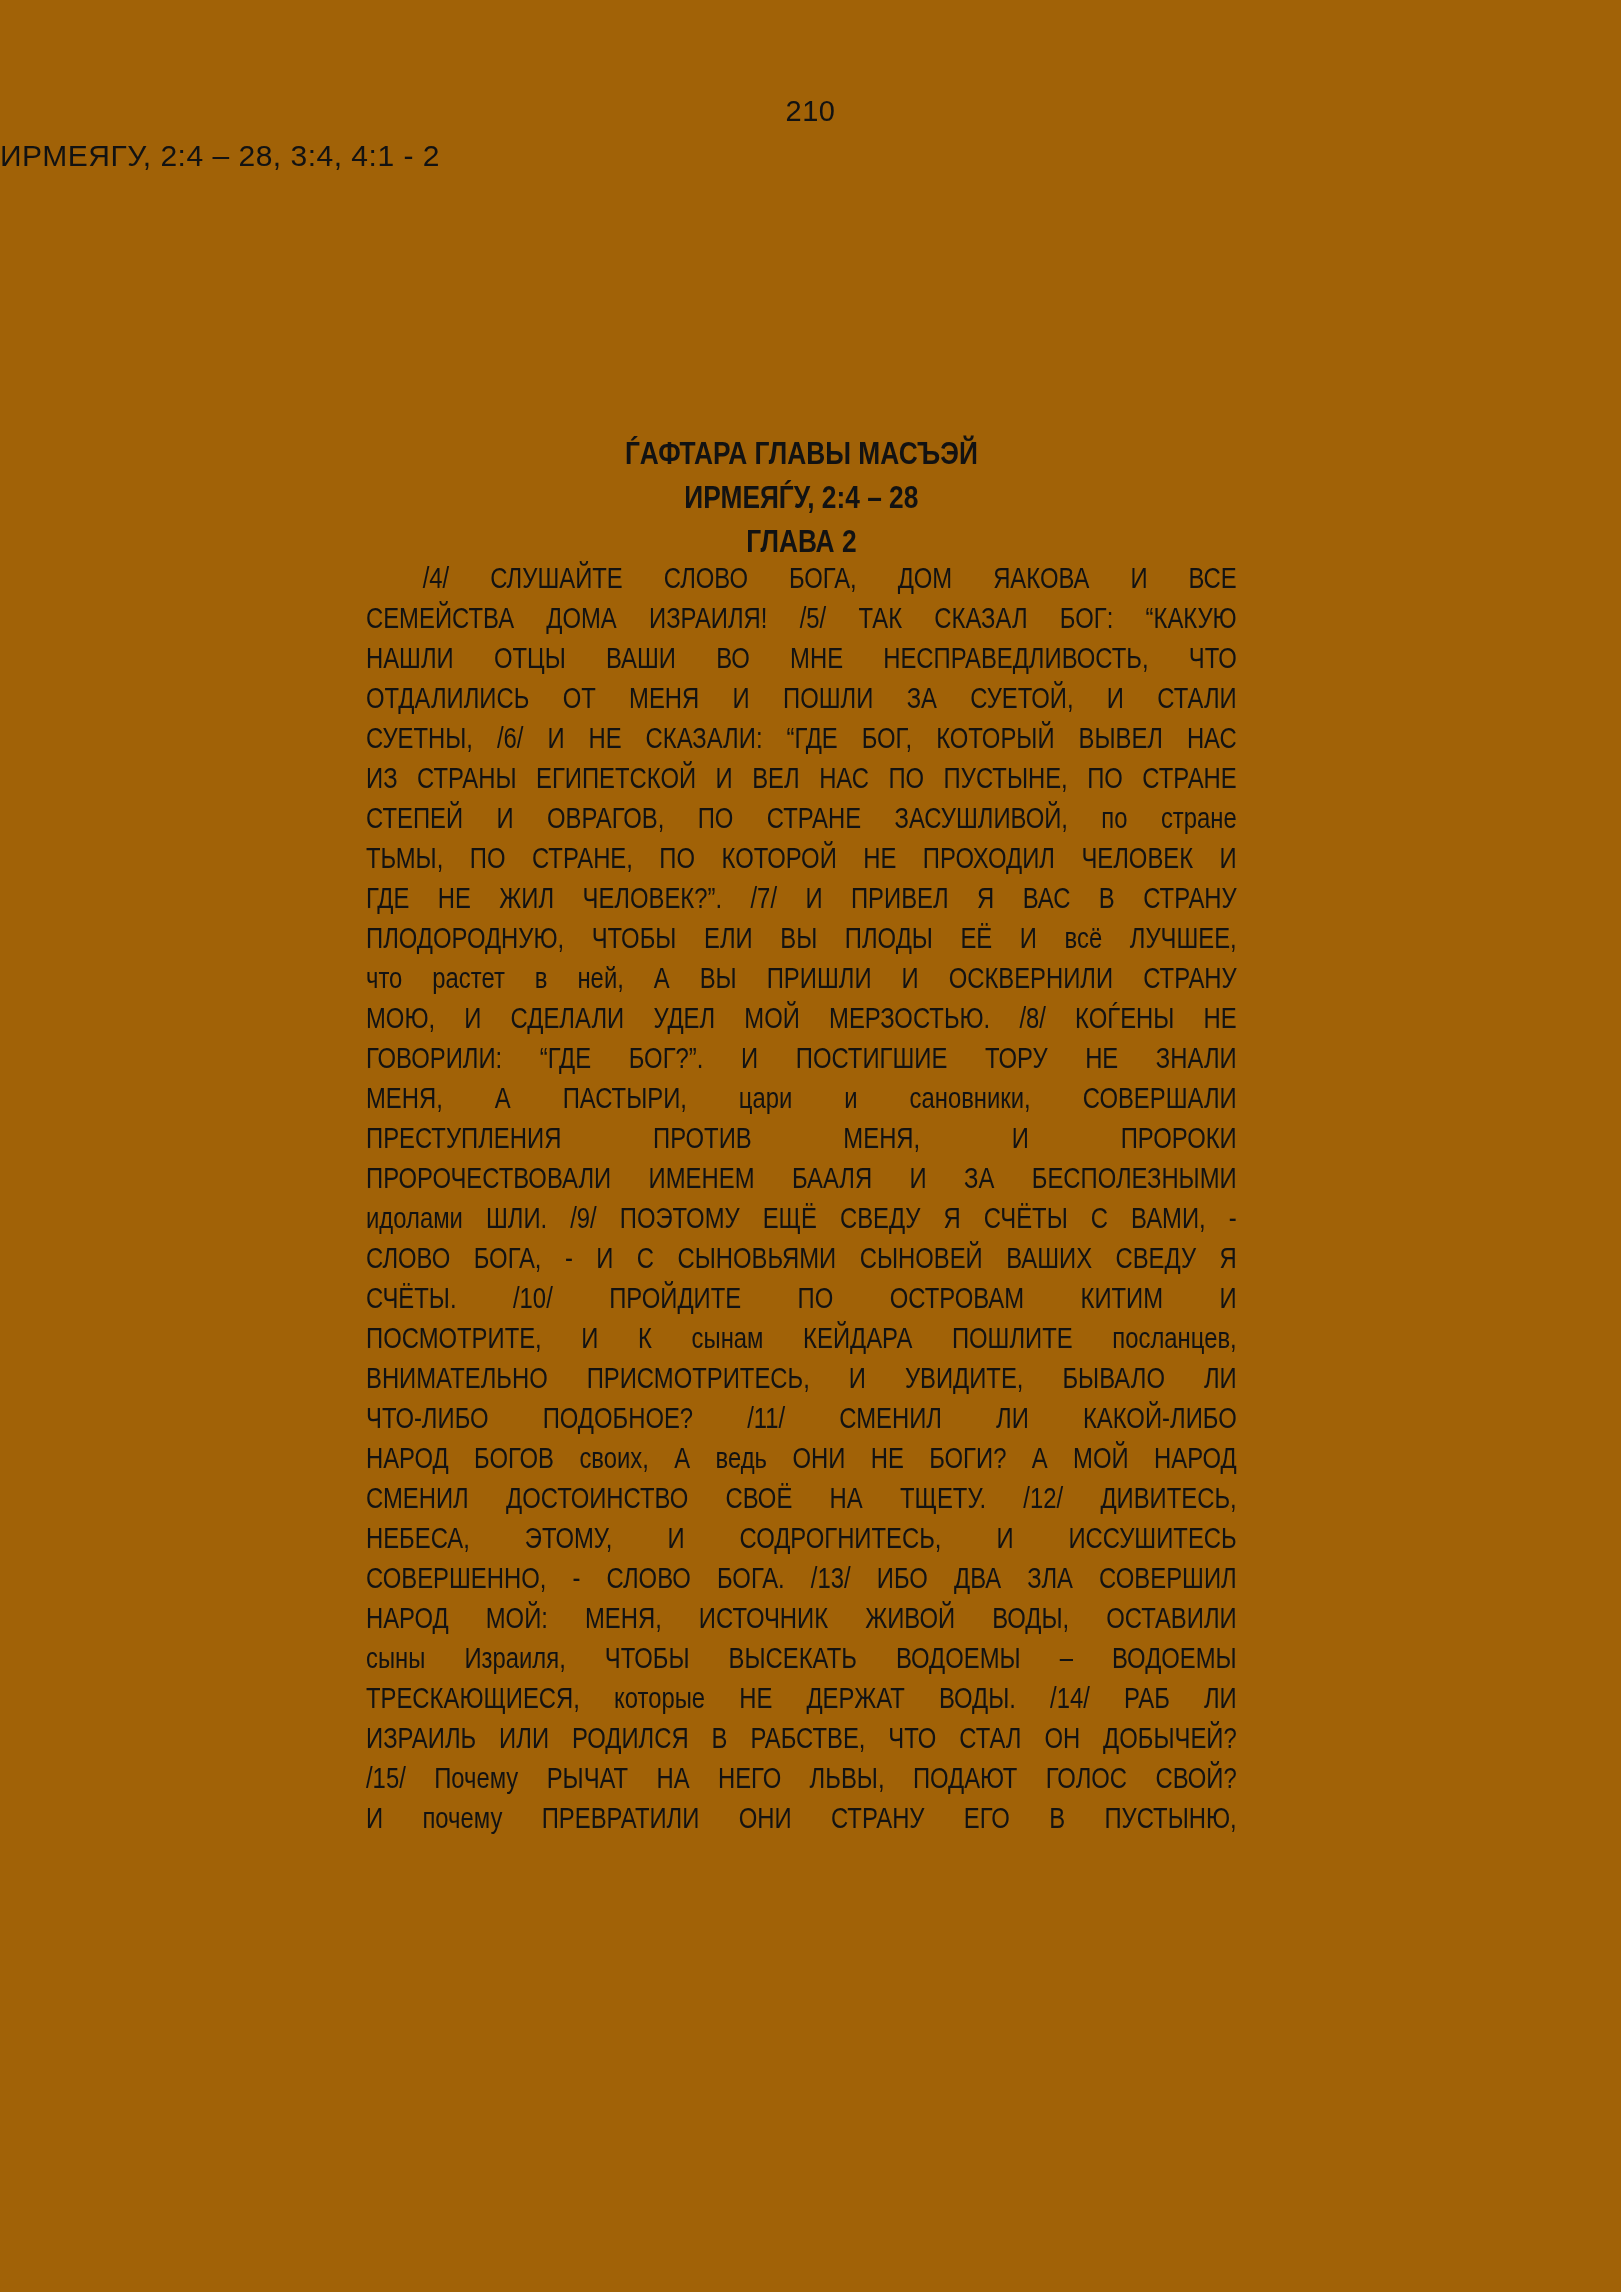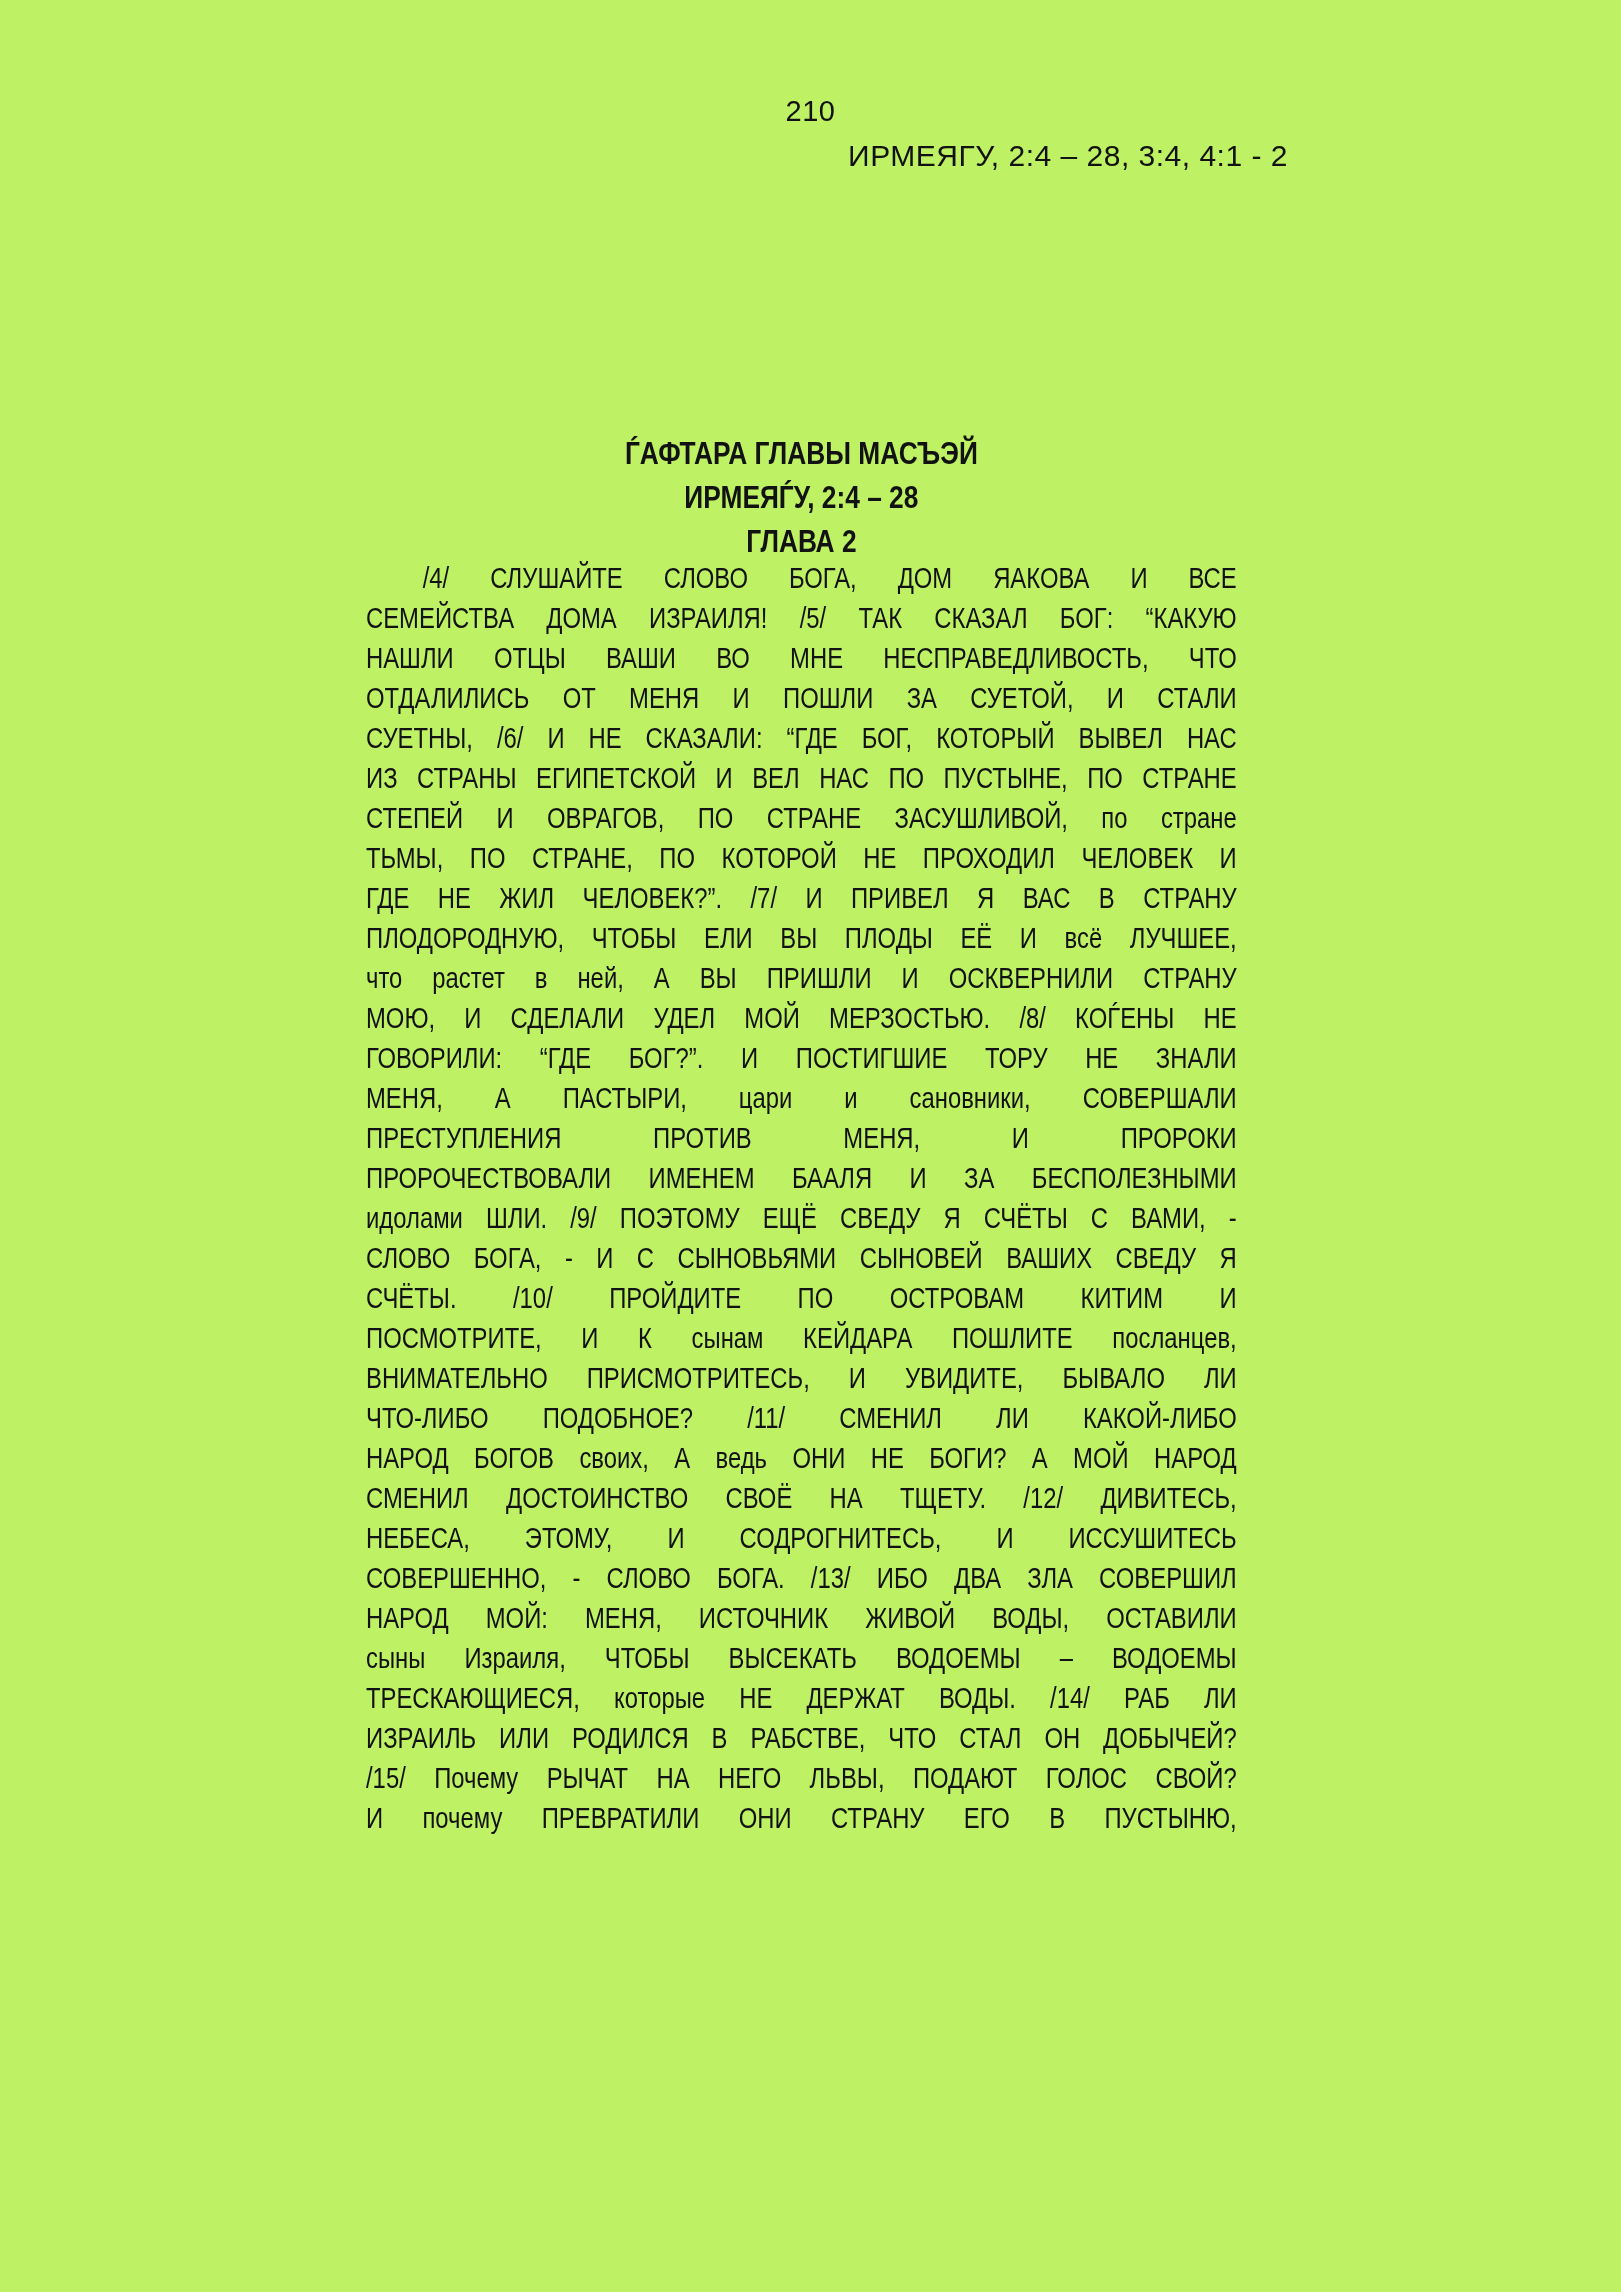--- a/index.html
+++ b/index.html
@@ -9,41 +9,41 @@
   body {
     width: 1621px;
     height: 2293px;
     background: #ffffff;
     overflow: hidden;
   }
   .page {
     position: relative;
     width: 1621px;
     height: 2293px;
-    background: #bef264;
+    background: #a16207;
     color: #121212;
     font-family: "Liberation Sans", sans-serif;
   }
   
   .page-number {
     position: absolute;
     top: 94px;
     left: 0;
     width: 1621px;
     text-align: center;
     font-size: 29px;
     line-height: 35px;
     letter-spacing: 0.5px;
   }
   .running-header {
     position: absolute;
     top: 138px;
     left: 0;
     width: 1288px;
-    text-align: right;
+    text-align: left;
     font-size: 30px;
     line-height: 35px;
     letter-spacing: 0.5px;
   }
   
   .title-block {
     position: absolute;
     top: 431px;
     left: 366px;
     width: 1059px;

